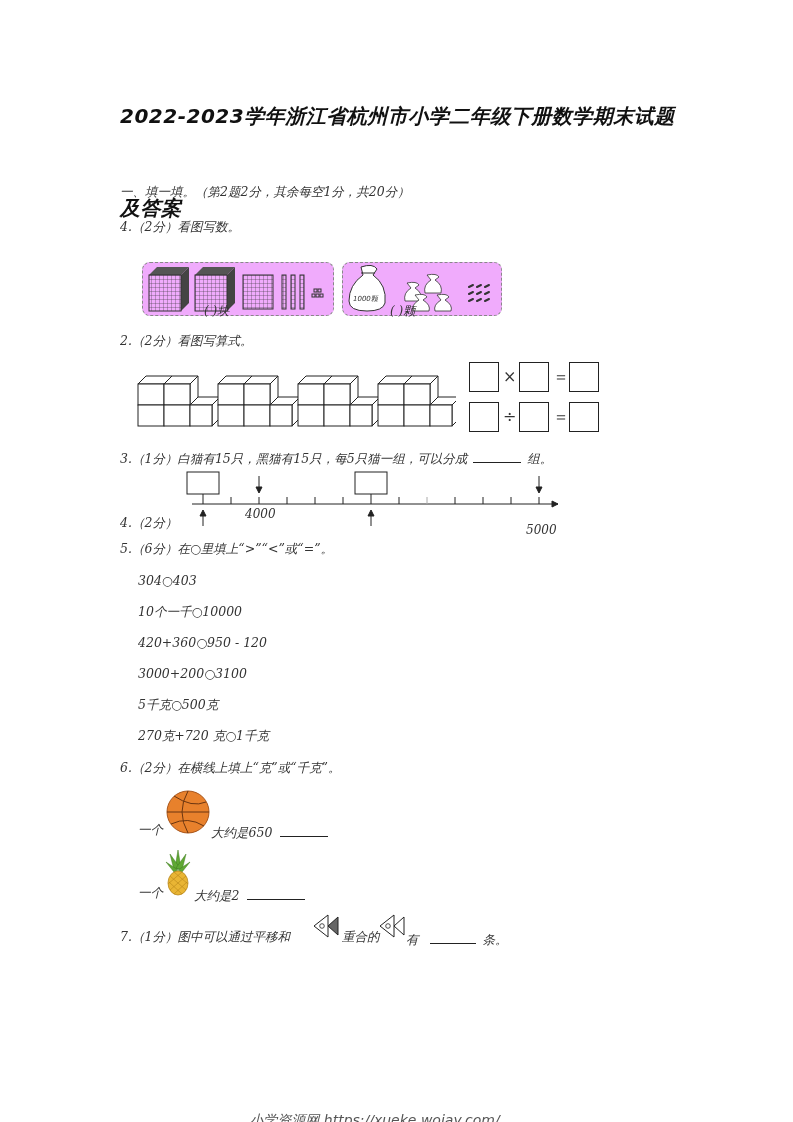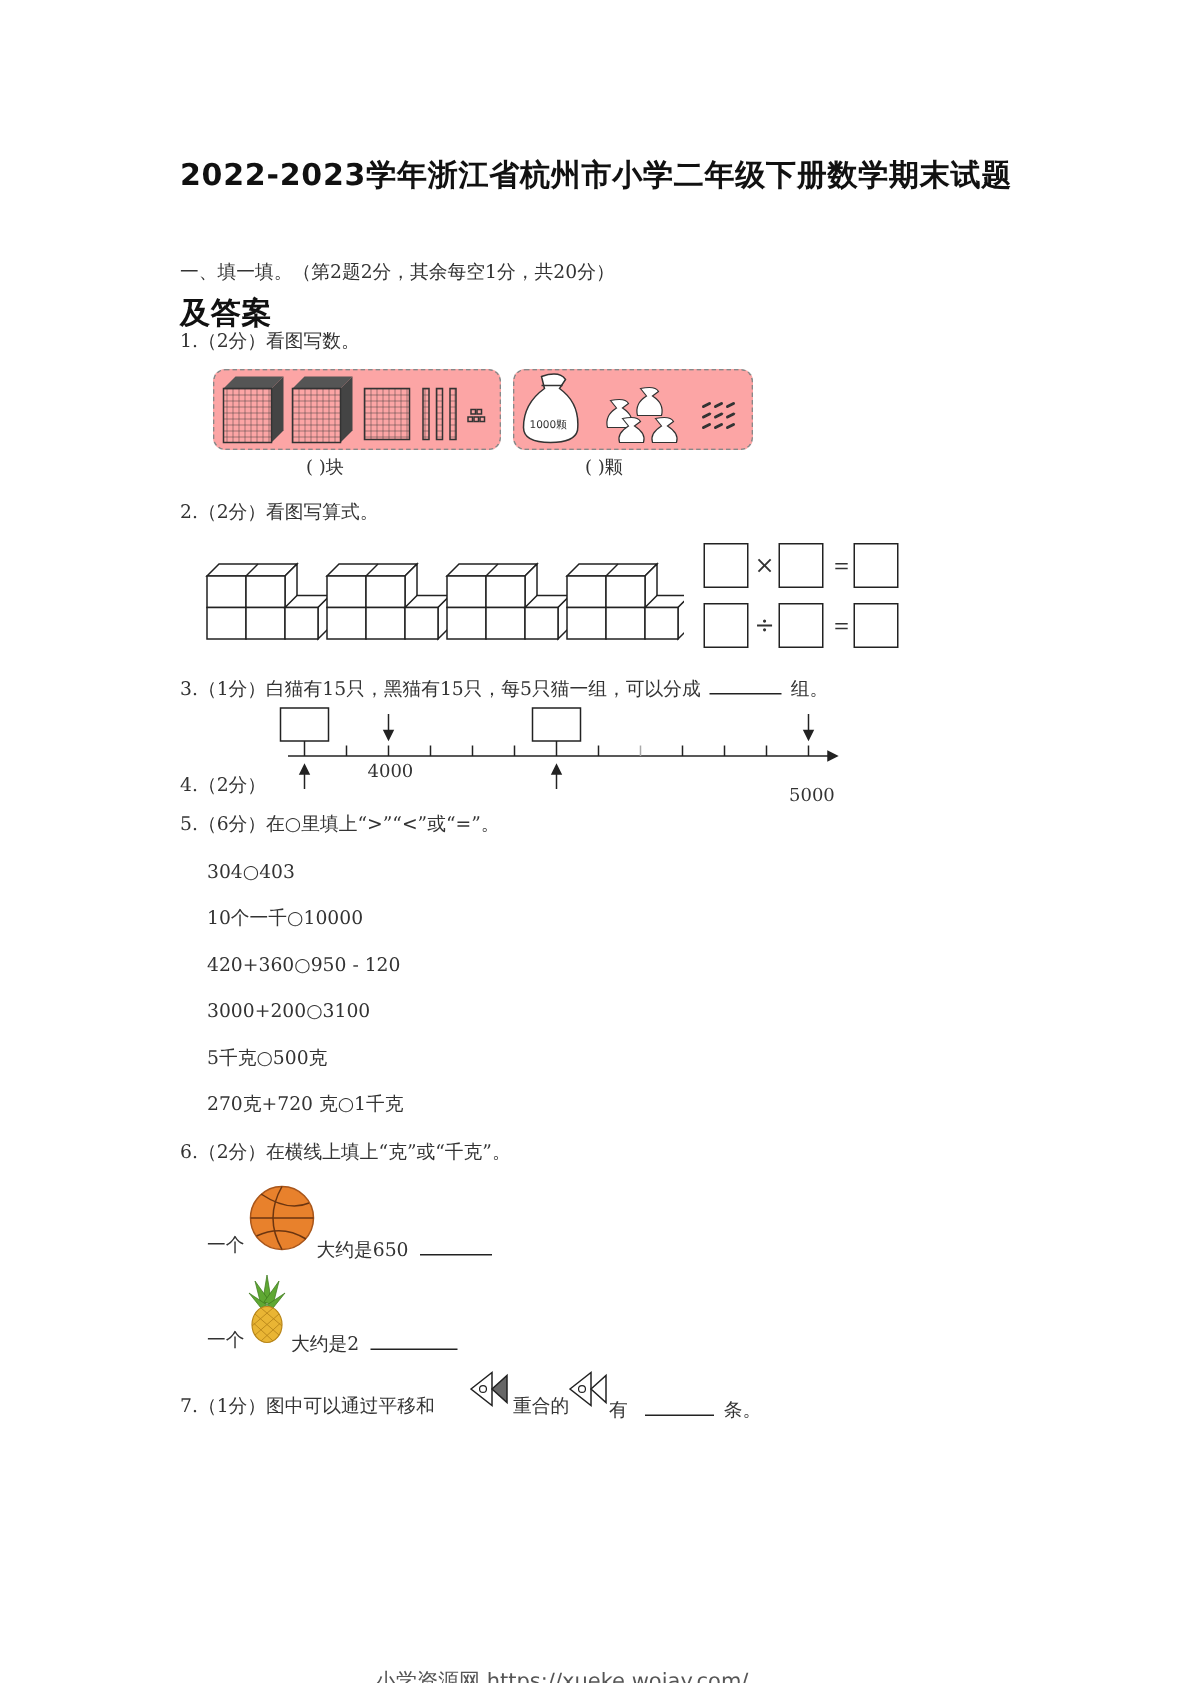--- a/index.html
+++ b/index.html
@@ -1,37 +1,37 @@
 <!DOCTYPE html>
 <html><head>
 <meta charset="utf-8">
 <style>
   html, body { margin: 0; padding: 0; background: #ffffff; }
   body { width: 793px; height: 1122px; position: relative; overflow: hidden;
          font-family: "DejaVu Serif", "Liberation Serif", serif; color: #222; }
-  .abs { position: absolute; }
+  .abs { position: absolute; font-style: italic; }
   .title { left: 120px; font-size: 20px; font-weight: bold; letter-spacing: 0.5px;
            font-family: "DejaVu Sans", "Liberation Sans", sans-serif; color: #111; }
   .line { font-size: 12.5px; white-space: nowrap; color: #333; }
   .blank { display: inline-block; border-bottom: 1px solid #222; height: 14px; vertical-align: baseline; }
-  .dashbox { border: 1.5px dashed #888; border-radius: 8px; background: #fca5a5; }
+  .dashbox { border: 1.5px dashed #888; border-radius: 8px; background: #f0abfc; margin-top: 16px; }
   .footer { font-family: "DejaVu Sans", "Liberation Sans", sans-serif; font-size: 14px; color: #555; }
   .sqbox { border: 1px solid #222; width: 28px; height: 28px; position: absolute; }
   .op { position: absolute; font-size: 16px; color: #333; }
   svg { display: block; }
 </style>
 </head>
 <body>
 
 <div class="abs title" style="top:103px;">2022-2023学年浙江省杭州市小学二年级下册数学期末试题</div>
 <div class="abs title" style="top:147px;margin-top:48px;">及答案</div>
 
-<div class="abs line" style="left:120px; top:173px;">一、填一填。（第2题2分，其余每空1分，共20分）</div>
-
-<div class="abs line" style="left:120px; top:219px;">1.（2分）看图写数。</div>
+<div class="abs line" style="left:120px; top:184px;">一、填一填。（第2题2分，其余每空1分，共20分）</div>
+
+<div class="abs line" style="left:120px; top:219px;">4.（2分）看图写数。</div>
 
 <div class="abs dashbox" style="left:142px; top:246px; width:190px; height:52px;">
   <svg width="190" height="52" viewBox="0 0 190 52">
     <defs>
       <pattern id="grid" width="4" height="4" patternUnits="userSpaceOnUse">
         <path d="M4 0 L0 0 0 4" fill="none" stroke="#333" stroke-width="0.6"></path>
       </pattern>
     </defs>
 
     <polygon points="6,12 14,4 46,4 38,12" fill="#555"></polygon>

